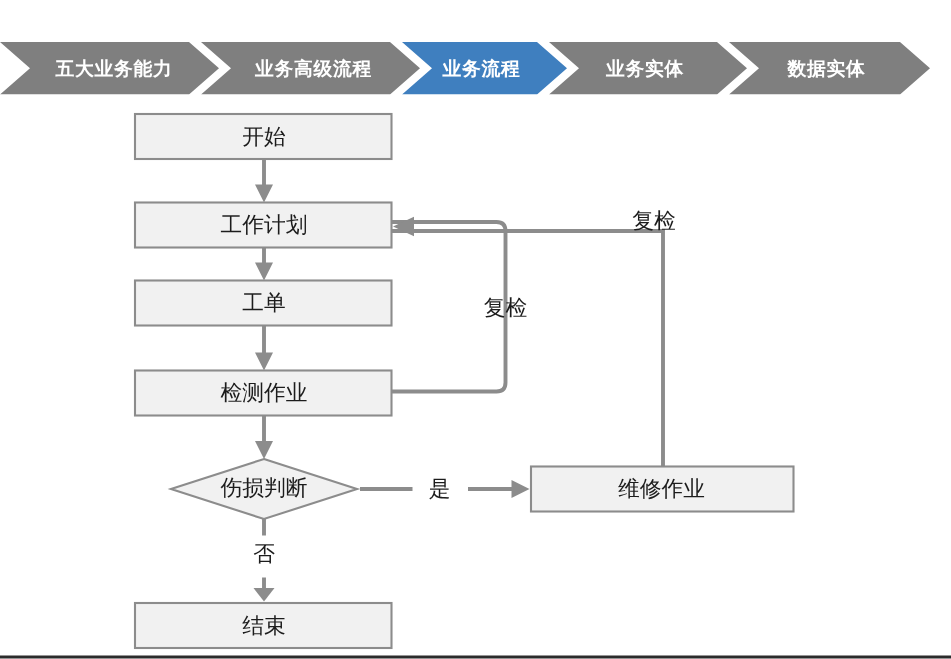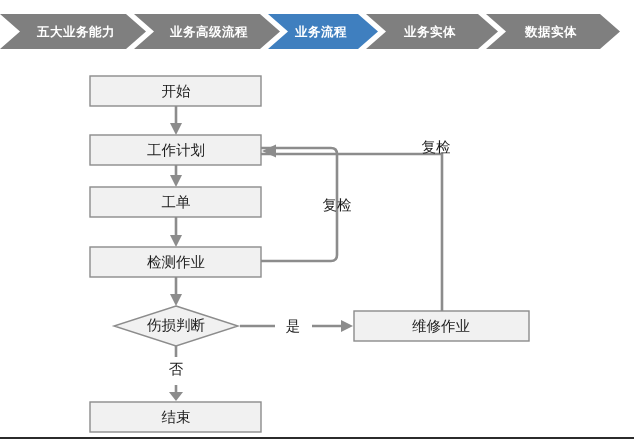--- a/index.html
+++ b/index.html
@@ -13,21 +13,21 @@
     position: relative;
     overflow: hidden;
     font-family: "Liberation Sans", "DejaVu Sans", sans-serif;
     background: #ffffff;
   }
 
   
   #breadcrumb-nav {
     position: absolute;
     left: 0;
-    top: 14px;
+    top: 28px;
     width: 524px;
     height: 35px;
   }
   #breadcrumb-nav svg {
     display: block;
   }
   .crumb-label {
     font-size: 12.5px;
     font-weight: bold;
     fill: #ffffff;

